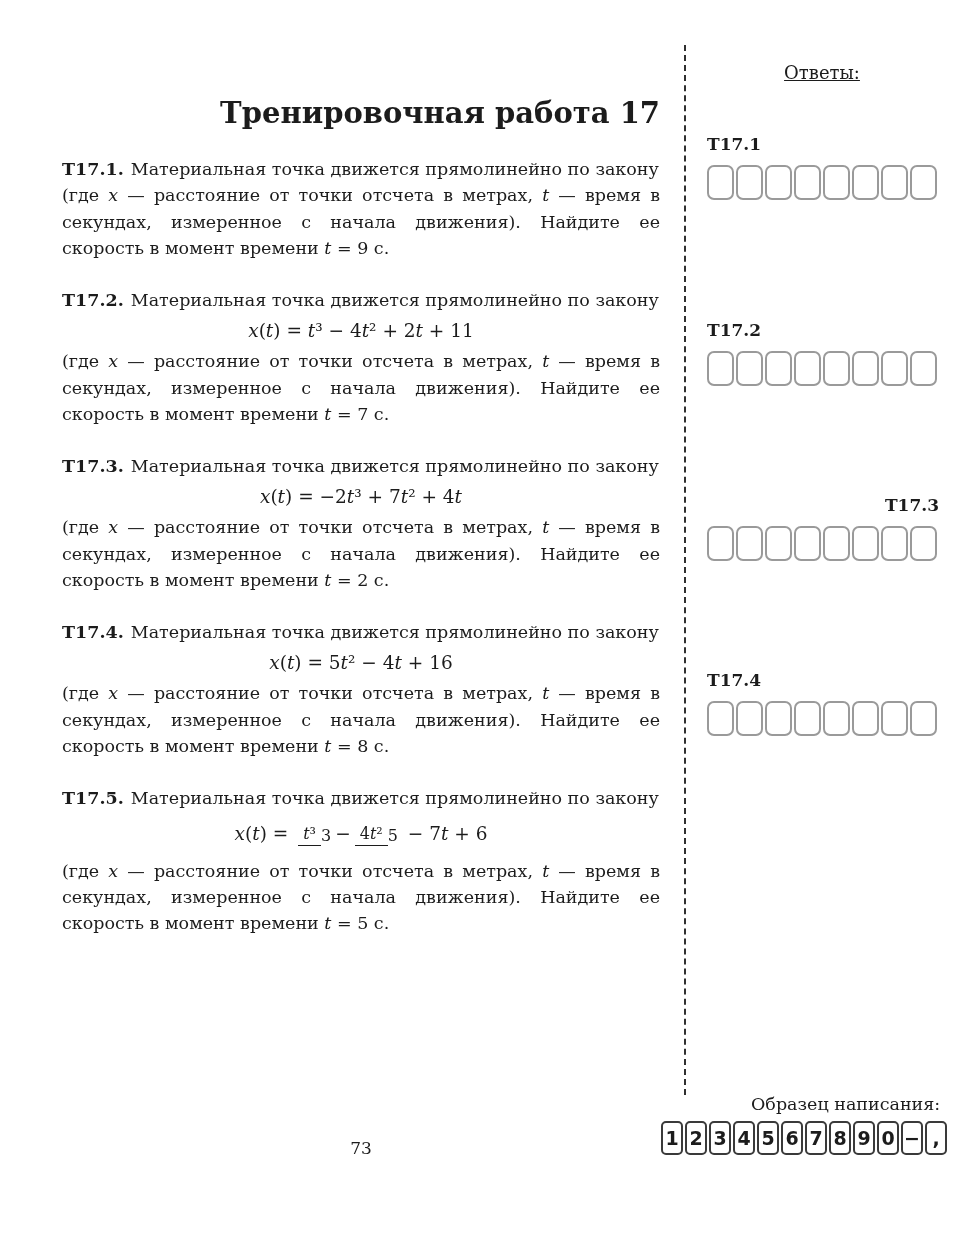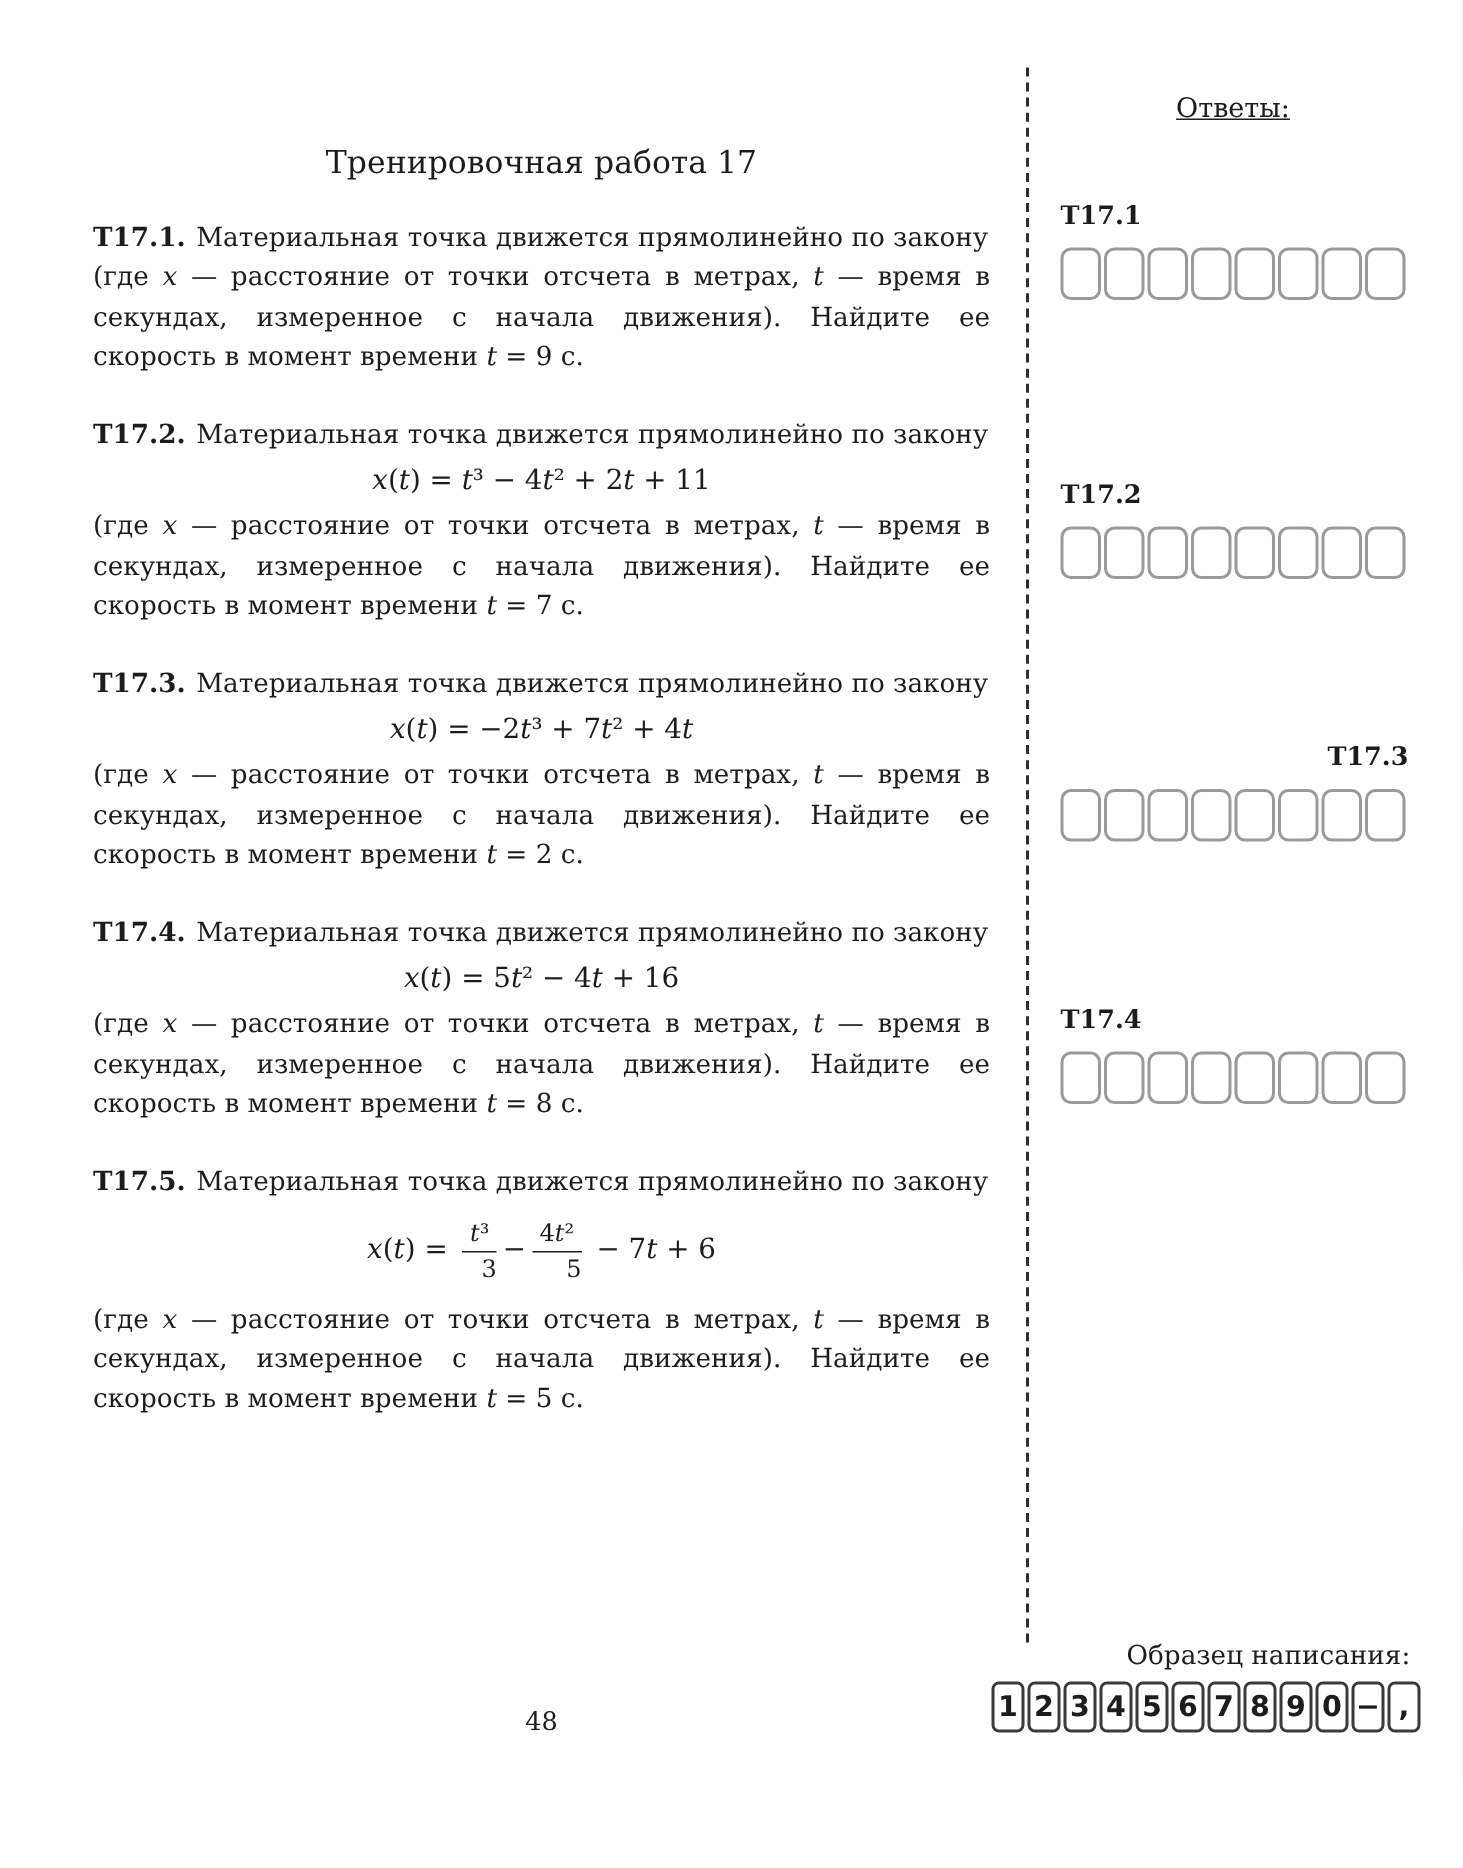--- a/index.html
+++ b/index.html
@@ -16,43 +16,43 @@
 
   
   .content {
     position: absolute;
     left: 62px;
     top: 96px;
     width: 598px;
   }
   .title {
     margin: 0 0 26px 0;
-    text-align: center;
-    font-size: 21px;
-    font-weight: normal;
+    text-align: right;
+    font-size: 29px;
+    font-weight: bold;
   }
   .problem { margin: 16px 0 26px 0; }
   .ptext {
     margin: 0;
     font-size: 17.5px;
     line-height: 1.5;
     text-align: justify;
   }
   .plabel { font-weight: bold; margin-right: 7px; }
   .formula {
     text-align: center;
     font-size: 18.5px;
     margin: 7px 0 7px 0;
   }
   .formula i, .ptext i { font-style: italic; }
   .formula-frac { margin: 12px 0; }
   .frac {
     display: inline-flex;
-    flex-direction: column;
-    align-items: flex-end;
+    flex-direction: row;
+    align-items: center;
     vertical-align: middle;
     font-size: 16px;
     line-height: 1.15;
     margin: 0 4px;
   }
   .frac .num { padding: 0 5px 2px 5px; border-bottom: 1.5px solid #1c1c1c; }
   .frac .den { padding-top: 2px; }
 
   
   .divider {
@@ -240,15 +240,15 @@
       <span class="sample-cell">5</span>
       <span class="sample-cell">6</span>
       <span class="sample-cell">7</span>
       <span class="sample-cell">8</span>
       <span class="sample-cell">9</span>
       <span class="sample-cell">0</span>
       <span class="sample-cell">−</span>
       <span class="sample-cell">,</span>
     </div>
 
-  <div class="page-number">48</div>
+  <div class="page-number">73</div>
 
 </div>
 
 </body></html>

